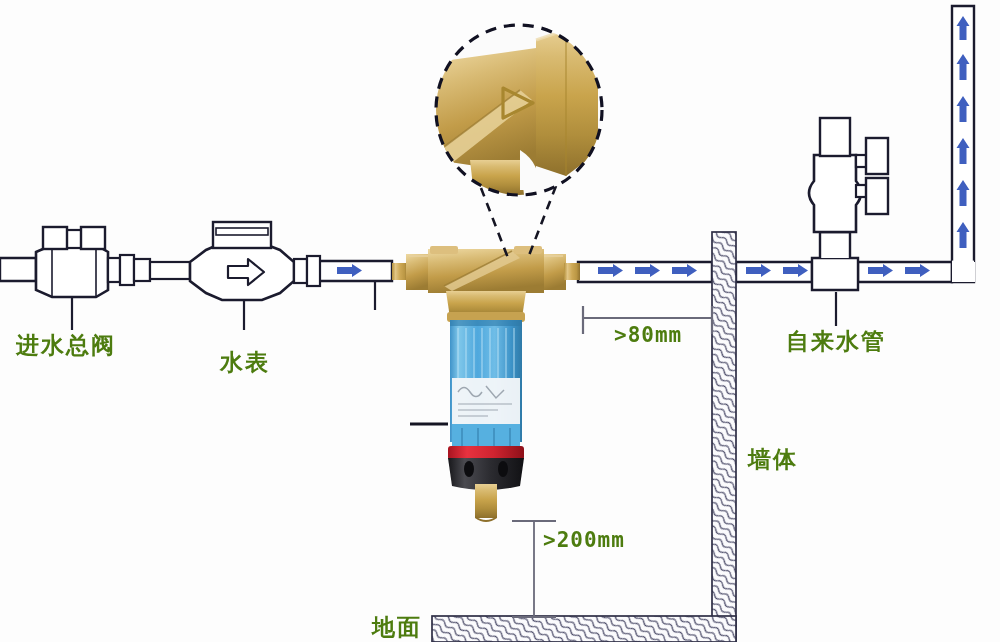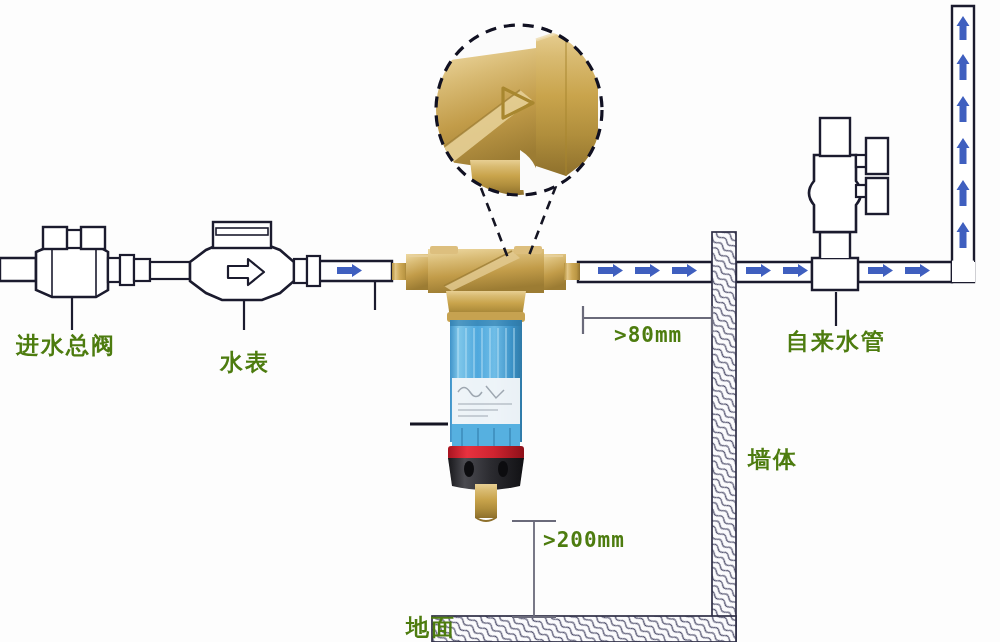--- a/index.html
+++ b/index.html
@@ -329,19 +329,19 @@
   <div class="lbl lbl-cn" style="left:16px; top:330px;">进水总阀</div>
 
   <div class="lbl lbl-cn" style="left:220px; top:347px;">水表</div>
 
 
 
   <div class="lbl lbl-cn" style="left:748px; top:444px;">墙体</div>
 
   <div class="lbl lbl-cn" style="left:786px; top:326px;">自来水管</div>
 
-  <div class="lbl lbl-cn" style="left:406px; top:612px;">地面</div>
+  <div class="lbl lbl-cn" style="left:372px; top:612px;">地面</div>
 
   <div class="lbl lbl-dim" style="left:614px; top:323px;">&gt;80mm</div>
 
   <div class="lbl lbl-dim" style="left:543px; top:528px;">&gt;200mm</div>
 
 </div>
 
 </body></html>

